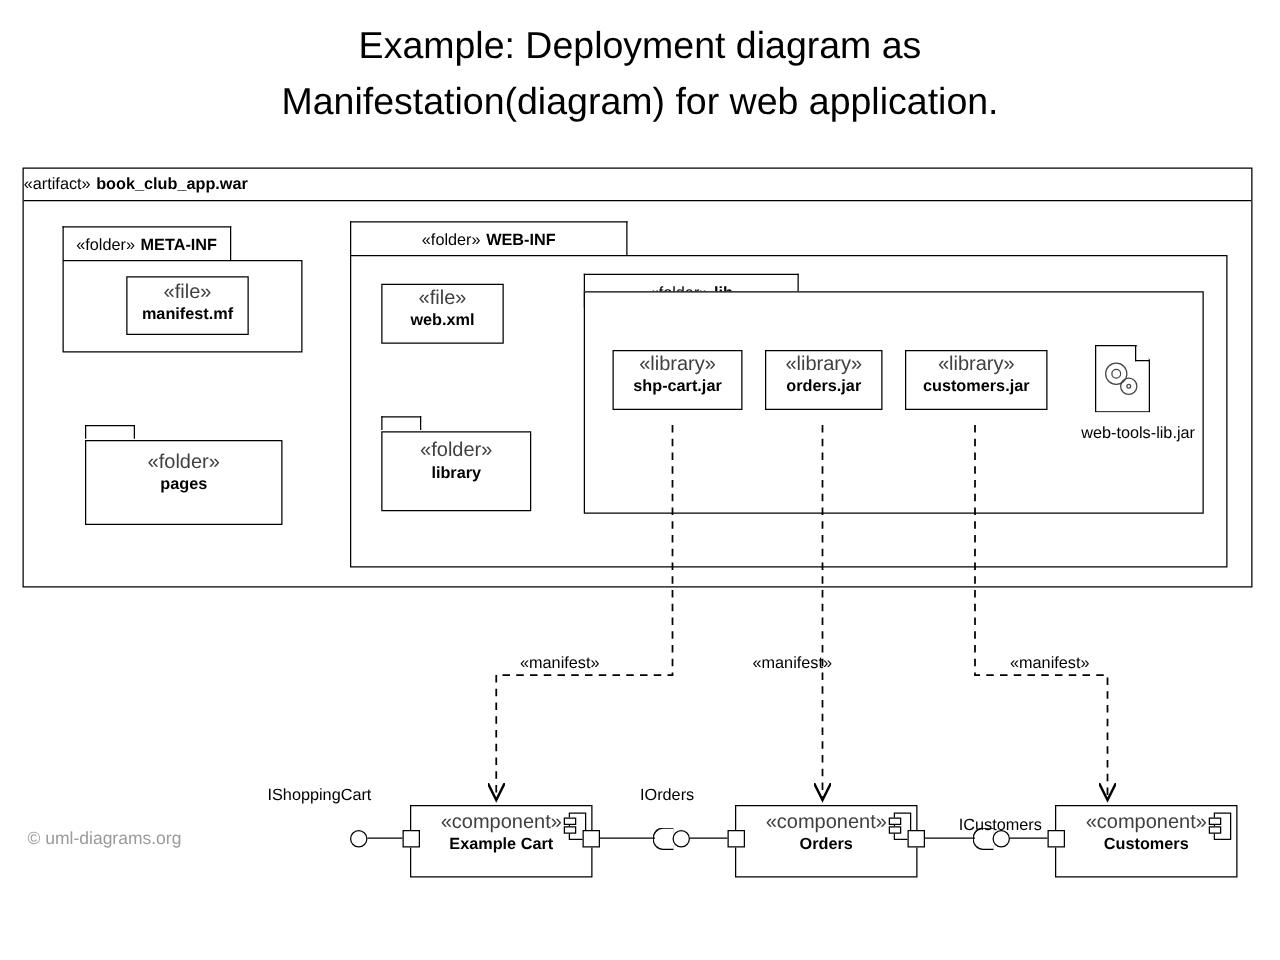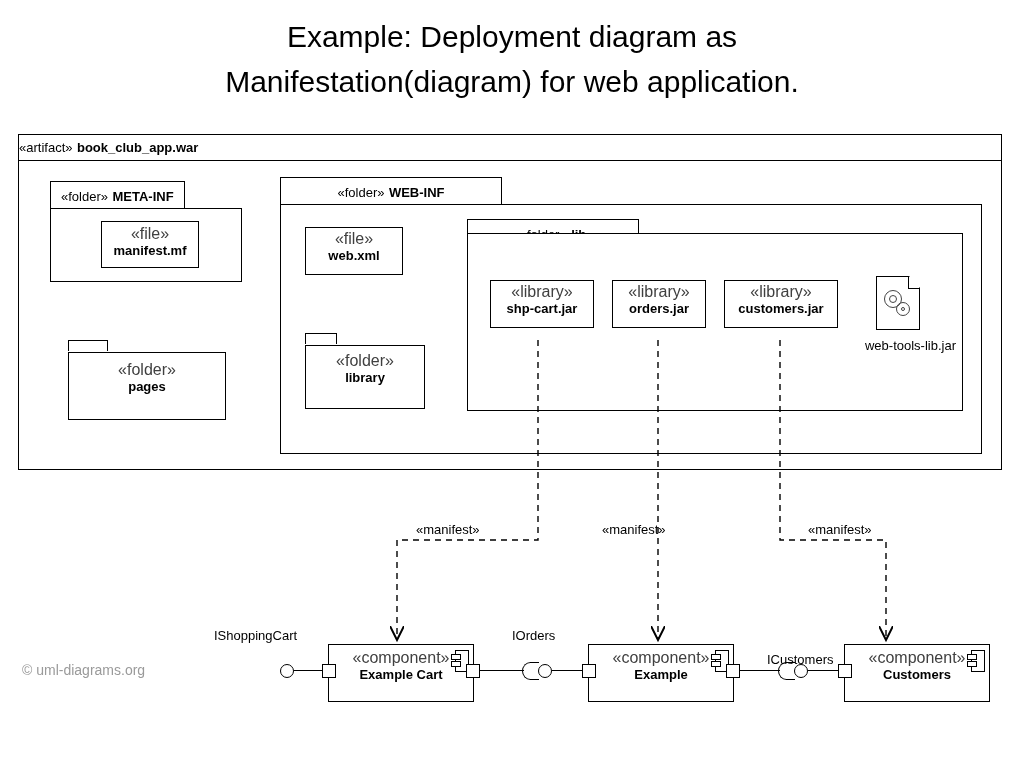--- a/index.html
+++ b/index.html
@@ -263,21 +263,21 @@
   <div class="port" style="left:304px; top:530px;"></div>
   <div class="small-text" style="position:absolute; left:196px; top:494px;">IShoppingCart</div>
 
   <div class="box" style="left:570px; top:510px; width:144px; height:52px; padding-top:4px;">
     <div class="comp-icon">
         <div class="body"></div>
         <div class="lug a"></div>
         <div class="lug b"></div>
       </div>
     <div class="stereo">«component»</div>
-    <div class="name">Example</div>
+    <div class="name">Orders</div>
   </div>
 
   <div class="port" style="left:448px; top:530px;"></div>
   <div style="position:absolute; left:462px; top:536px; width:44px; border-top:1.5px solid #000;"></div>
   <div class="sock" style="left:504px; top:528px;"></div>
   <div class="lolli" style="left:534px; top:536px; width:36px;">
       <div class="circ"></div>
     </div>
   <div class="port" style="left:564px; top:530px;"></div>
   <div class="small-text" style="position:absolute; left:494px; top:494px;">IOrders</div>

